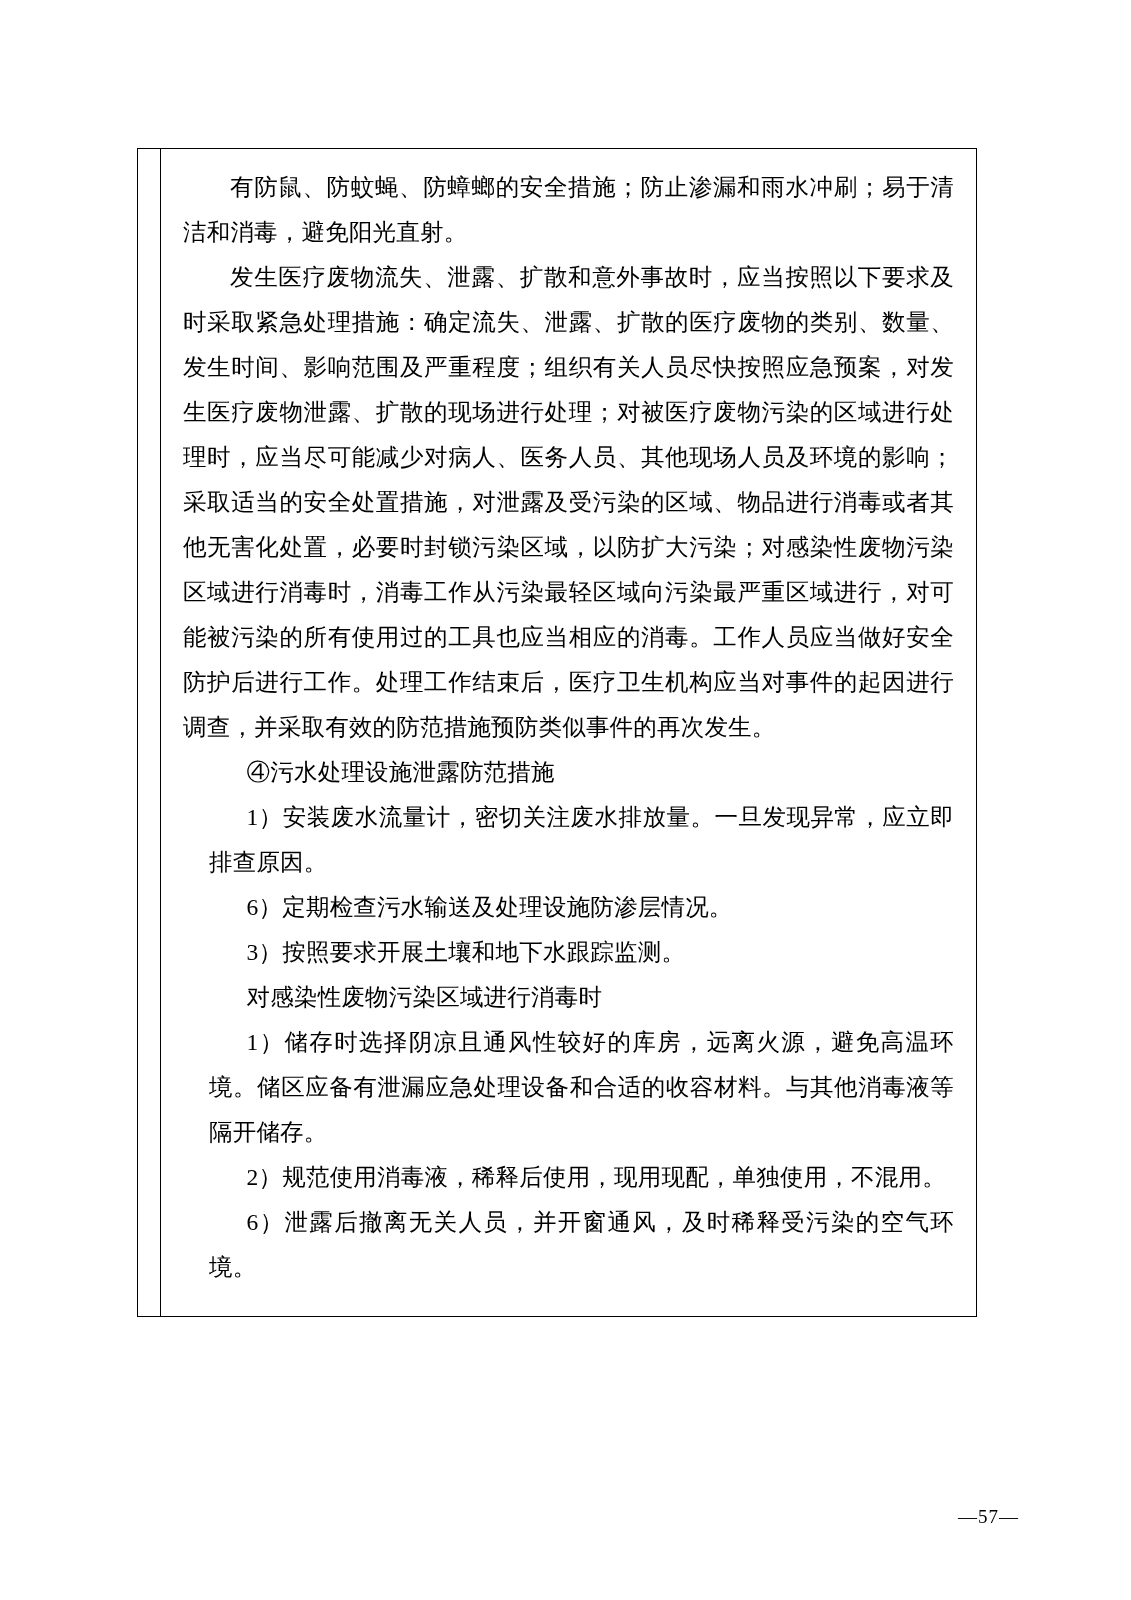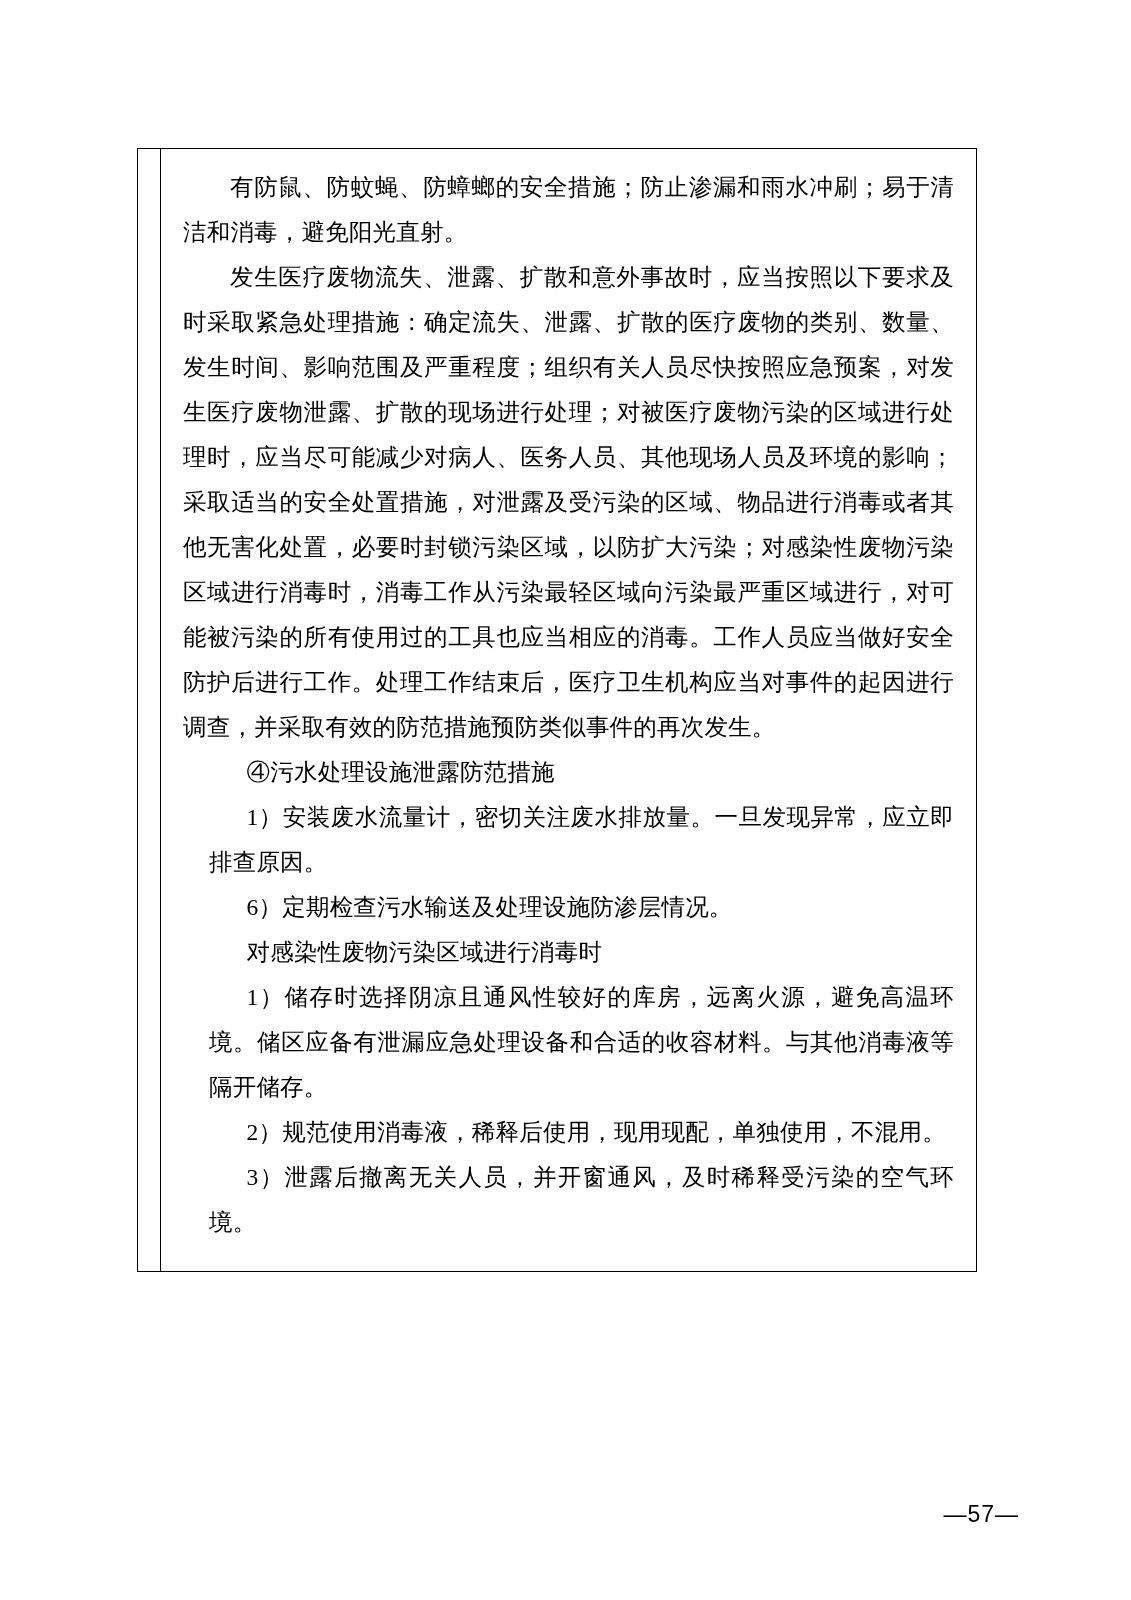--- a/index.html
+++ b/index.html
@@ -58,22 +58,22 @@
     text-indent: 2em;
   }
   p.indent1 {
     text-indent: 1.6em;
     margin-left: 26px;
   }
   .page-number {
     position: absolute;
     right: 112px;
     bottom: 72px;
-    font-size: 23px;
-    font-family: Liberation Sans, sans-serif;
+    font-size: 19px;
+    font-family: Liberation Serif, serif;
     letter-spacing: 1px;
   }
 </style>
 </head>
 <body>
 
 <div class="page">
 
   <div class="doc-frame">
     <div class="frame-inner">
@@ -83,28 +83,29 @@
         <p class="indent2">有防鼠、防蚊蝇、防蟑螂的安全措施；防止渗漏和雨水冲刷；易于清洁和消毒，避免阳光直射。</p>
 
         <p class="indent2">发生医疗废物流失、泄露、扩散和意外事故时，应当按照以下要求及时采取紧急处理措施：确定流失、泄露、扩散的医疗废物的类别、数量、发生时间、影响范围及严重程度；组织有关人员尽快按照应急预案，对发生医疗废物泄露、扩散的现场进行处理；对被医疗废物污染的区域进行处理时，应当尽可能减少对病人、医务人员、其他现场人员及环境的影响；采取适当的安全处置措施，对泄露及受污染的区域、物品进行消毒或者其他无害化处置，必要时封锁污染区域，以防扩大污染；对感染性废物污染区域进行消毒时，消毒工作从污染最轻区域向污染最严重区域进行，对可能被污染的所有使用过的工具也应当相应的消毒。工作人员应当做好安全防护后进行工作。处理工作结束后，医疗卫生机构应当对事件的起因进行调查，并采取有效的防范措施预防类似事件的再次发生。</p>
 
         <p class="indent1">④污水处理设施泄露防范措施</p>
 
         <p class="indent1">1）安装废水流量计，密切关注废水排放量。一旦发现异常，应立即排查原因。</p>
 
         <p class="indent1">6）定期检查污水输送及处理设施防渗层情况。</p>
 
+        <p class="indent1">3）按照要求开展土壤和地下水跟踪监测。</p>
 
         <p class="indent1">对感染性废物污染区域进行消毒时</p>
 
         <p class="indent1">1）储存时选择阴凉且通风性较好的库房，远离火源，避免高温环境。储区应备有泄漏应急处理设备和合适的收容材料。与其他消毒液等隔开储存。</p>
 
         <p class="indent1">2）规范使用消毒液，稀释后使用，现用现配，单独使用，不混用。</p>
 
-        <p class="indent1">3）泄露后撤离无关人员，并开窗通风，及时稀释受污染的空气环境。</p>
+        <p class="indent1">6）泄露后撤离无关人员，并开窗通风，及时稀释受污染的空气环境。</p>
 
 
       </div>
     </div>
   </div>
 
   <div class="page-number">—57—</div>
 
 </div>
 

